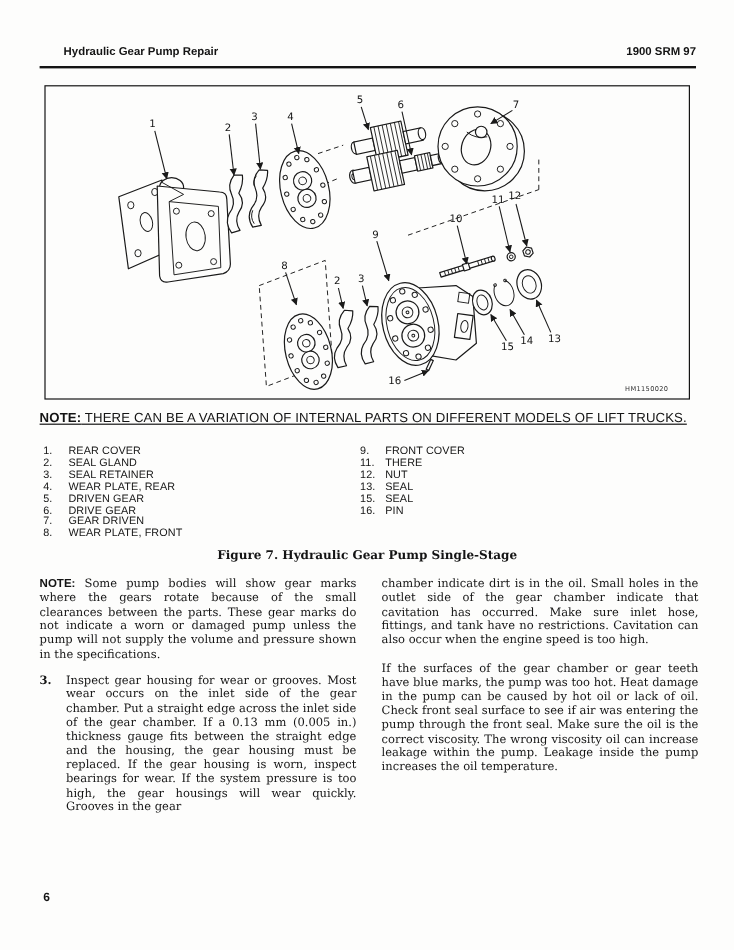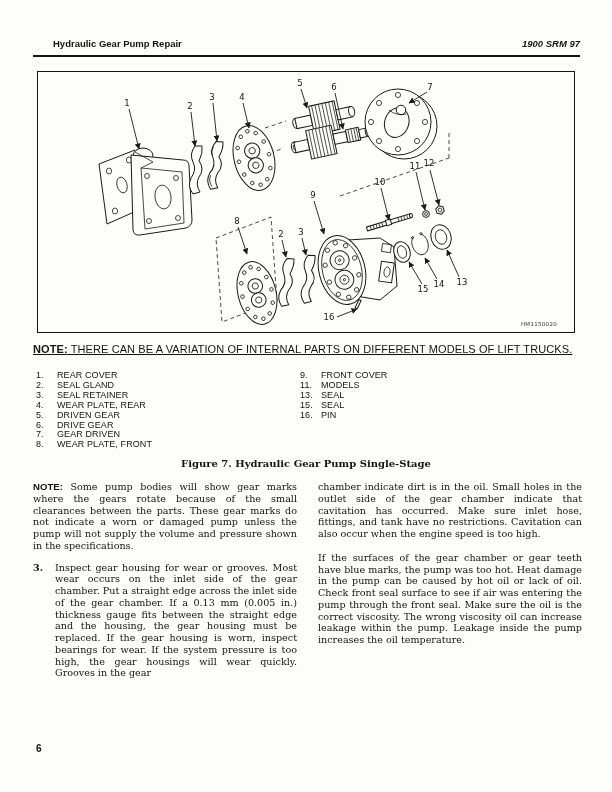--- a/index.html
+++ b/index.html
@@ -1,20 +1,20 @@
 <!DOCTYPE html>
 <html><head>
 <meta charset="utf-8">
 <style>
   html,body{margin:0;padding:0;background:#e8e8e8;}
   .page{position:relative;width:612px;height:792px;background:#fdfdfc;margin:0 auto;
         font-family:"Liberation Sans",sans-serif;color:#141414;overflow:hidden;}
   .hdr{position:absolute;top:38px;font-weight:bold;font-size:9.5px;white-space:nowrap;}
   .hdr-left{left:33px;padding-left:20px;}
-  .hdr-right{right:32px;font-style:italic;}
+  .hdr-right{right:32px;}
   .rule{position:absolute;left:33px;top:55px;width:547px;height:2px;background:#141414;}
   .figbox{position:absolute;left:37px;top:71px;width:536px;height:260px;border:1.6px solid #141414;background:#fdfdfc;}
   .figbox svg{position:absolute;left:0;top:0;}
   svg text{font-family:"DejaVu Sans",sans-serif;font-size:8.5px;fill:#141414;}
   svg text.wm{font-size:5.5px;letter-spacing:.3px;fill:#333;}
   .part{fill:#fdfdfc;stroke:#1a1a1a;stroke-width:1;stroke-linejoin:round;}
   .thin{fill:none;stroke:#1a1a1a;stroke-width:.8;}
   .lead{stroke:#1a1a1a;stroke-width:.9;fill:none;}
   .dash{fill:none;stroke:#1a1a1a;stroke-width:.8;stroke-dasharray:4 3;}
   .hatch{stroke:#1a1a1a;stroke-width:.7;}
@@ -351,21 +351,25 @@
         <span>WEAR PLATE, FRONT</span>
       </div>
   </div>
   <div class="plist plist-right">
     <div class="plist-row">
         <span class="plist-num">9.</span>
         <span>FRONT COVER</span>
       </div>
     <div class="plist-row">
         <span class="plist-num">11.</span>
-        <span>MODELS</span>
+        <span>THERE</span>
+      </div>
+    <div class="plist-row">
+        <span class="plist-num">12.</span>
+        <span>NUT</span>
       </div>
     <div class="plist-row">
         <span class="plist-num">13.</span>
         <span>SEAL</span>
       </div>
     <div class="plist-row">
         <span class="plist-num">15.</span>
         <span>SEAL</span>
       </div>
     <div class="plist-row">

